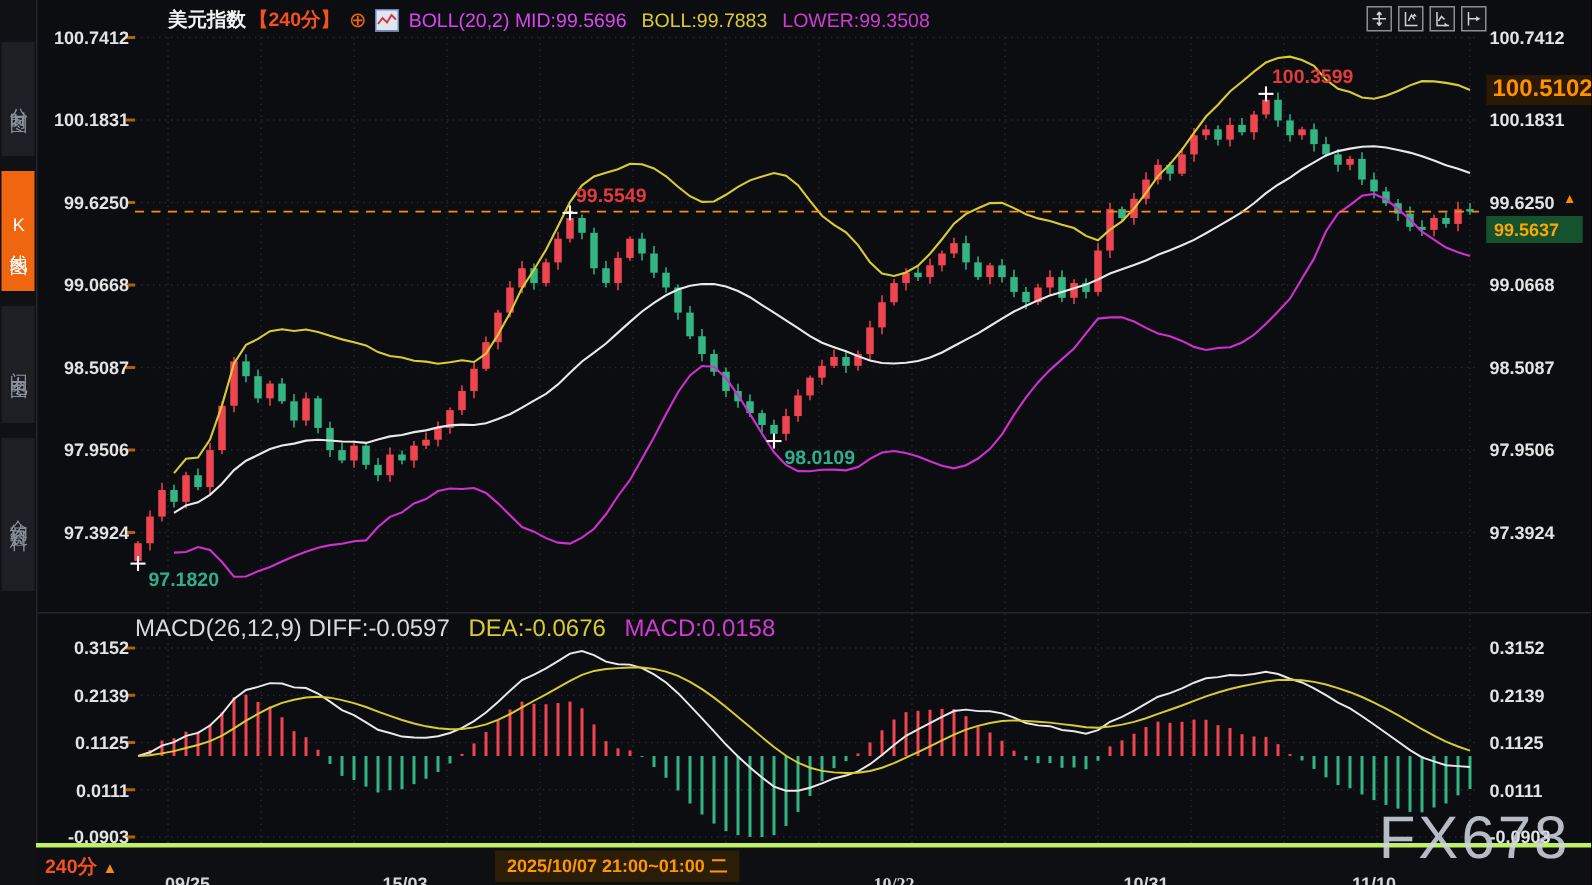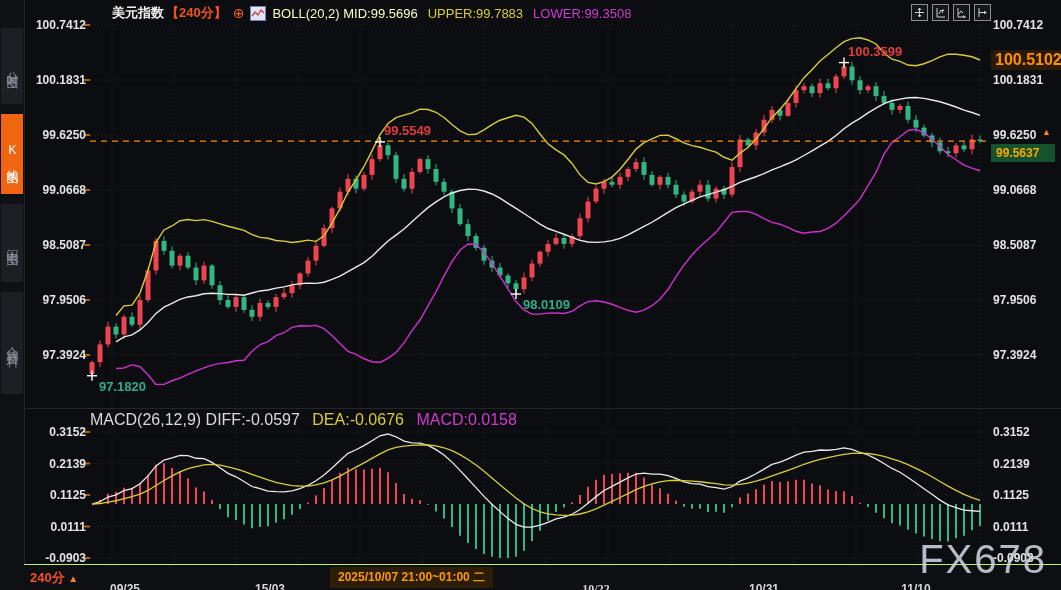--- a/index.html
+++ b/index.html
@@ -14,21 +14,21 @@
             display:flex;align-items:center;justify-content:center;cursor:pointer;}
   .side-tab.active{background:#f0650f;color:#fff;}
   
   #header{position:absolute;left:84px;top:4px;height:18px;z-index:6;display:flex;align-items:center;
           font-size:13px;white-space:nowrap;margin-left:28px;}
   #header .sym{color:#f2f2f2;font-weight:bold;}
   #header .period{color:#f4511e;font-weight:bold;margin-left:2px;}
   #header .plus-ico{color:#f0650f;font-size:14px;margin:0 6px;}
   #header .chart-ico{width:14px;height:13px;background:#dfe6f2;border:1px solid #6d86b5;
                      margin-right:6px;position:relative;overflow:hidden;}
-  #header .boll{color:#fef9c3;margin-right:10px;}
+  #header .boll{color:#d946ef;margin-right:10px;}
   #header .upper{color:#d9cc33;margin-right:10px;}
   #header .lower{color:#d23bd2;}
   #hdr-icons{position:absolute;right:70px;top:4px;z-index:6;display:flex;gap:4px;}
   .hbtn{width:15px;height:15px;border:1px solid #8a8d94;background:#15161a;display:flex;
         align-items:center;justify-content:center;cursor:pointer;}
   .hbtn svg{display:block;}
   
   .ylab{position:absolute;left:26px;width:60px;text-align:right;font-size:12px;font-weight:600;
         color:#e3e3e3;z-index:4;}
   .ylab-r{position:absolute;left:993px;width:64px;text-align:left;font-size:12px;font-weight:600;
@@ -37,21 +37,21 @@
             font-weight:700;padding:1px 4px;z-index:4;}
   #price-box{position:absolute;left:991px;top:144px;background:#14532d;border:1px solid #14532d;
              color:#ffa500;font-size:12px;font-weight:700;padding:1px 4px;width:54px;z-index:4;}
   #price-arrow{position:absolute;left:1042px;top:127px;color:#ff8a00;font-size:9px;z-index:4;}
   
   #macd-header{position:absolute;left:90px;top:411px;font-size:16px;z-index:4;white-space:nowrap;}
   #macd-header .t{color:#dadada;margin-right:8px;}
   #macd-header .dea{color:#d9cc33;margin-right:8px;}
   #macd-header .m{color:#d23bd2;}
   
-  #bottom{position:absolute;left:24px;right:0;bottom:0;height:25px;border-top:1px solid #bef264;
+  #bottom{position:absolute;left:24px;right:0;bottom:0;height:25px;border-top:3px solid #bef264;
           background:#0e0f13;z-index:5;}
   #period-btn{position:absolute;left:6px;top:4px;color:#f4511e;font-weight:bold;font-size:13px;cursor:pointer;}
   #period-btn .arr{font-size:10px;color:#f08a1e;}
   .xtick{position:absolute;top:5px;transform:translateX(-50%);color:#d6d6d6;font-size:12px;font-weight:700;margin-top:12px;}
   #date-box{position:absolute;top:2px;background:#2b1d06;color:#ff9800;font-size:12px;font-weight:600;
             padding:2px 8px;}
   
   #watermark{position:absolute;right:14px;bottom:8px;font-size:40px;color:rgba(206,212,223,.88);
              letter-spacing:2px;z-index:7;}
 </style>
@@ -467,21 +467,21 @@
   <div id="header">
     <span class="sym">美元指数</span>
     <span class="period">【240分】</span>
     <span class="plus-ico">⊕</span>
     <span class="chart-ico">
       <svg width="14" height="13">
           <polyline points="1,9 4,5 7,8 10,3 13,6" fill="none" stroke="#d03a3a" stroke-width="1.3"></polyline>
         </svg>
     </span>
     <span class="boll">BOLL(20,2) MID:99.5696</span>
-    <span class="upper">UPPER:99.7883</span>
+    <span class="upper">BOLL:99.7883</span>
     <span class="lower">LOWER:99.3508</span>
   </div>
 
   <div id="hdr-icons">
     <span class="hbtn">
       <svg width="11" height="11">
           <path d="M5.5 1v9M1 5.5h9M5.5 1l-1.5 2M5.5 1l1.5 2M5.5 10l-1.5-2M5.5 10l1.5-2" stroke="#cfd2d8" stroke-width="1" fill="none"></path>
         </svg>
     </span>
     <span class="hbtn">

